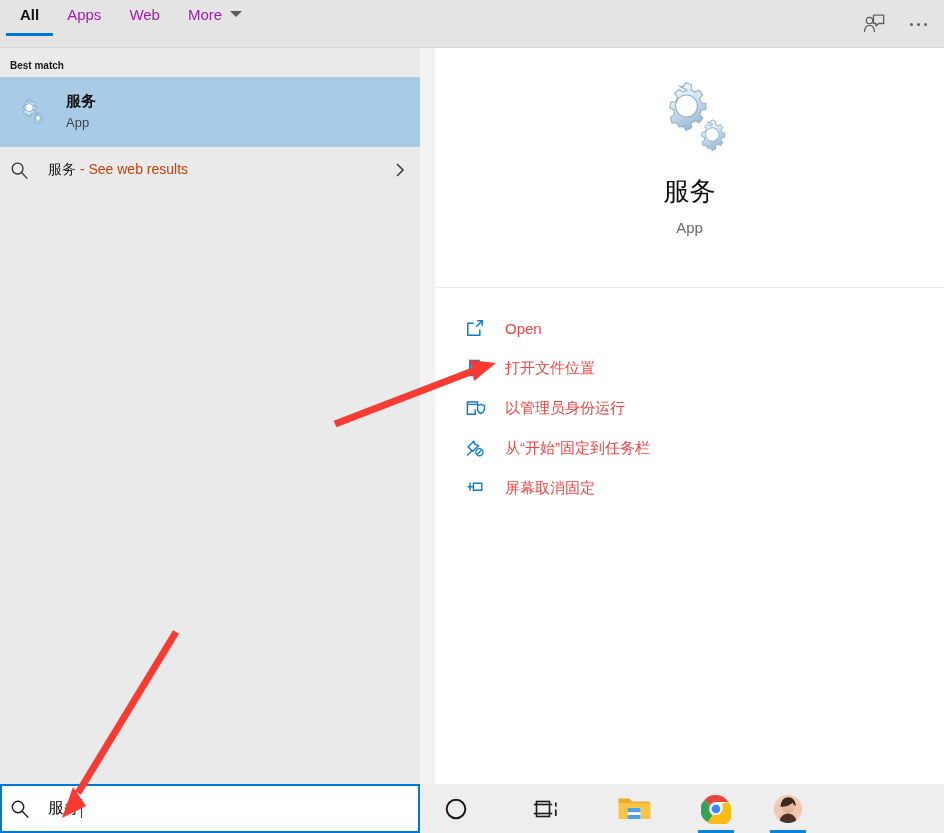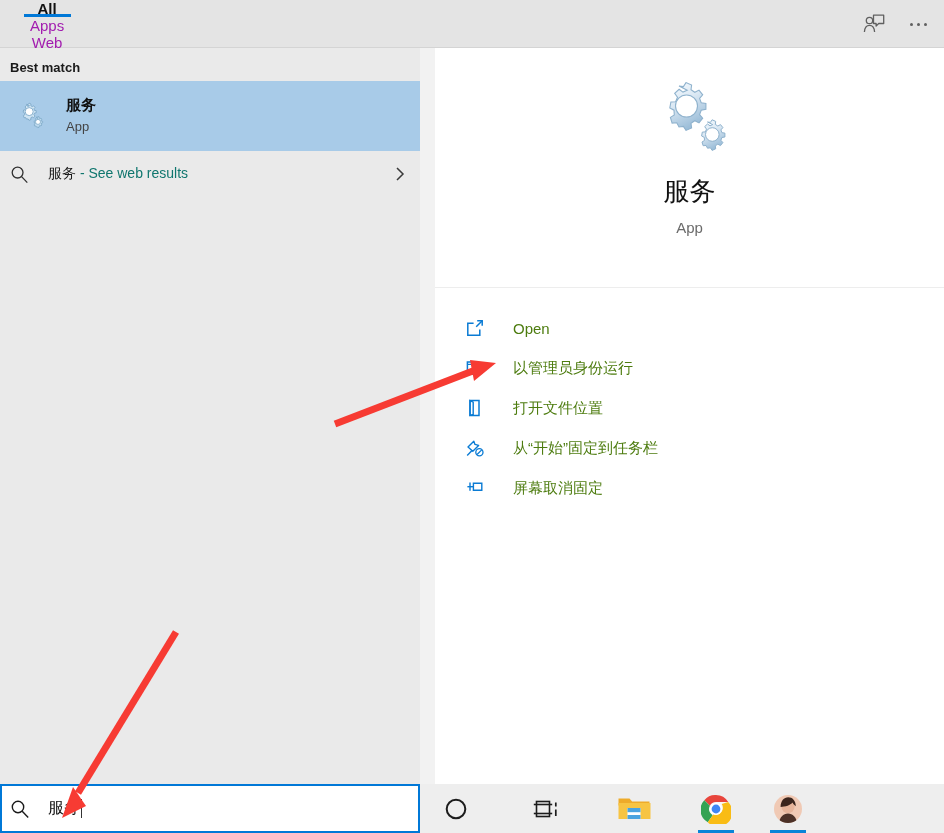--- a/index.html
+++ b/index.html
@@ -23,22 +23,21 @@
     width: 944px; height: 48px;
     background: #e4e4e4;
     border-bottom: 1px solid #d4d4d4;
     box-sizing: border-box;
   }
   #tabs {
     position: absolute;
     left: 6px; top: 0;
     height: 36px;
     display: flex;
-    align-items: center;
-    flex-direction: column;
+    align-items: flex-end;
   }
   .tab {
     position: relative;
     height: 44px;
     padding: 0 14px;
     display: flex;
     align-items: center;
     font-size: 15px;
     color: #a21caf;
     cursor: default;
@@ -91,21 +90,21 @@
 
   
   #left-panel {
     position: absolute;
     left: 0; top: 48px;
     width: 420px;
     height: 736px;
     background: #eaeaea;
   }
   .section-head {
-    font-size: 13px;
+    font-size: 10px;
     font-weight: bold;
     color: #1a1a1a;
     padding: 12px 0 6px 10px;
   }
   #best-match-row {
     height: 70px;
     background: #a8cbe8;
     display: flex;
     align-items: center;
     padding-left: 10px;
@@ -140,21 +139,21 @@
     cursor: default;
   }
   .web-icon { width: 28px; display:flex; align-items:center; }
   .web-label {
     margin-left: 10px;
     font-size: 14px;
     color: #1a1a1a;
     flex: 1;
     white-space: nowrap;
   }
-  .web-label .grey { color: #0f766e; }
+  .web-label .grey { color: #c2410c; }
   .chev-right {
     width: 20px;
     display: flex;
     justify-content: center;
     color: #3a3a3a;
   }
 
   
   #right-panel {
     position: absolute;
@@ -199,23 +198,23 @@
     padding-left: 30px;
     cursor: default;
   }
   .action-icon {
     width: 26px;
     display: flex;
     align-items: center;
     justify-content: flex-start;
   }
   .action-label {
-    margin-left: 22px;
+    margin-left: 14px;
     font-size: 15px;
-    color: #4d7c0f;
+    color: #ef4444;
     white-space: nowrap;
   }
 
   
   #searchbox {
     position: absolute;
     left: 0; bottom: 0;
     width: 420px; height: 49px;
     background: #ffffff;
     border: 2px solid #0078d7;
@@ -388,36 +387,36 @@
           <line x1="17.2" y1="2.8" x2="11.2" y2="8.8" stroke="#0a7bd4" stroke-width="1.5"></line>
           <path d="M14.8 11.4v5.8H2.8V5.2h5.8" fill="none" stroke="#0a7bd4" stroke-width="1.5"></path>
         </svg>
       </span>
       <span class="action-label">Open</span>
     </div>
 
     <div class="action">
       <span class="action-icon">
         <svg width="20" height="20" viewBox="0 0 20 20">
+          <path d="M5.0 2.6h9.0v14.8H5.0z" fill="none" stroke="#0a7bd4" stroke-width="1.5"></path>
+          <path d="M5.0 2.6l3.2 1.6v12.2L5.0 17.4z" fill="none" stroke="#0a7bd4" stroke-width="1.4"></path>
+        </svg>
+      </span>
+      <span class="action-label">打开文件位置</span>
+    </div>
+
+    <div class="action">
+      <span class="action-icon">
+        <svg width="20" height="20" viewBox="0 0 20 20">
           <path d="M10.2 11.6v4.6H2.4V4.0h10.0v3.0" fill="none" stroke="#0a7bd4" stroke-width="1.5"></path>
           <line x1="2.4" y1="6.4" x2="12.4" y2="6.4" stroke="#0a7bd4" stroke-width="1.2"></line>
           <path d="M16.0 6.4l3.4 1.3v3.2c0 2.4-1.8 4.0-3.4 4.8-1.6-0.8-3.4-2.4-3.4-4.8V7.7z" fill="#ffffff" stroke="#0a7bd4" stroke-width="1.4" stroke-linejoin="round"></path>
         </svg>
       </span>
       <span class="action-label">以管理员身份运行</span>
-    </div>
-
-    <div class="action">
-      <span class="action-icon">
-        <svg width="20" height="20" viewBox="0 0 20 20">
-          <path d="M5.0 2.6h9.0v14.8H5.0z" fill="none" stroke="#0a7bd4" stroke-width="1.5"></path>
-          <path d="M5.0 2.6l3.2 1.6v12.2L5.0 17.4z" fill="none" stroke="#0a7bd4" stroke-width="1.4"></path>
-        </svg>
-      </span>
-      <span class="action-label">打开文件位置</span>
     </div>
 
     <div class="action">
       <span class="action-icon">
         <svg width="20" height="20" viewBox="0 0 20 20">
           <path d="M3.0 9.0l5.8-5.8 1.2 3.2 3.6 1.0-5.8 5.8z" fill="none" stroke="#0a7bd4" stroke-width="1.4" stroke-linejoin="round"></path>
           <line x1="2.2" y1="17.6" x2="7.0" y2="12.6" stroke="#0a7bd4" stroke-width="1.4"></line>
           <circle cx="14.4" cy="14.2" r="3.6" fill="#ffffff" stroke="#0a7bd4" stroke-width="1.3"></circle>
           <line x1="12.1" y1="16.5" x2="16.7" y2="11.9" stroke="#0a7bd4" stroke-width="1.3"></line>
         </svg>

